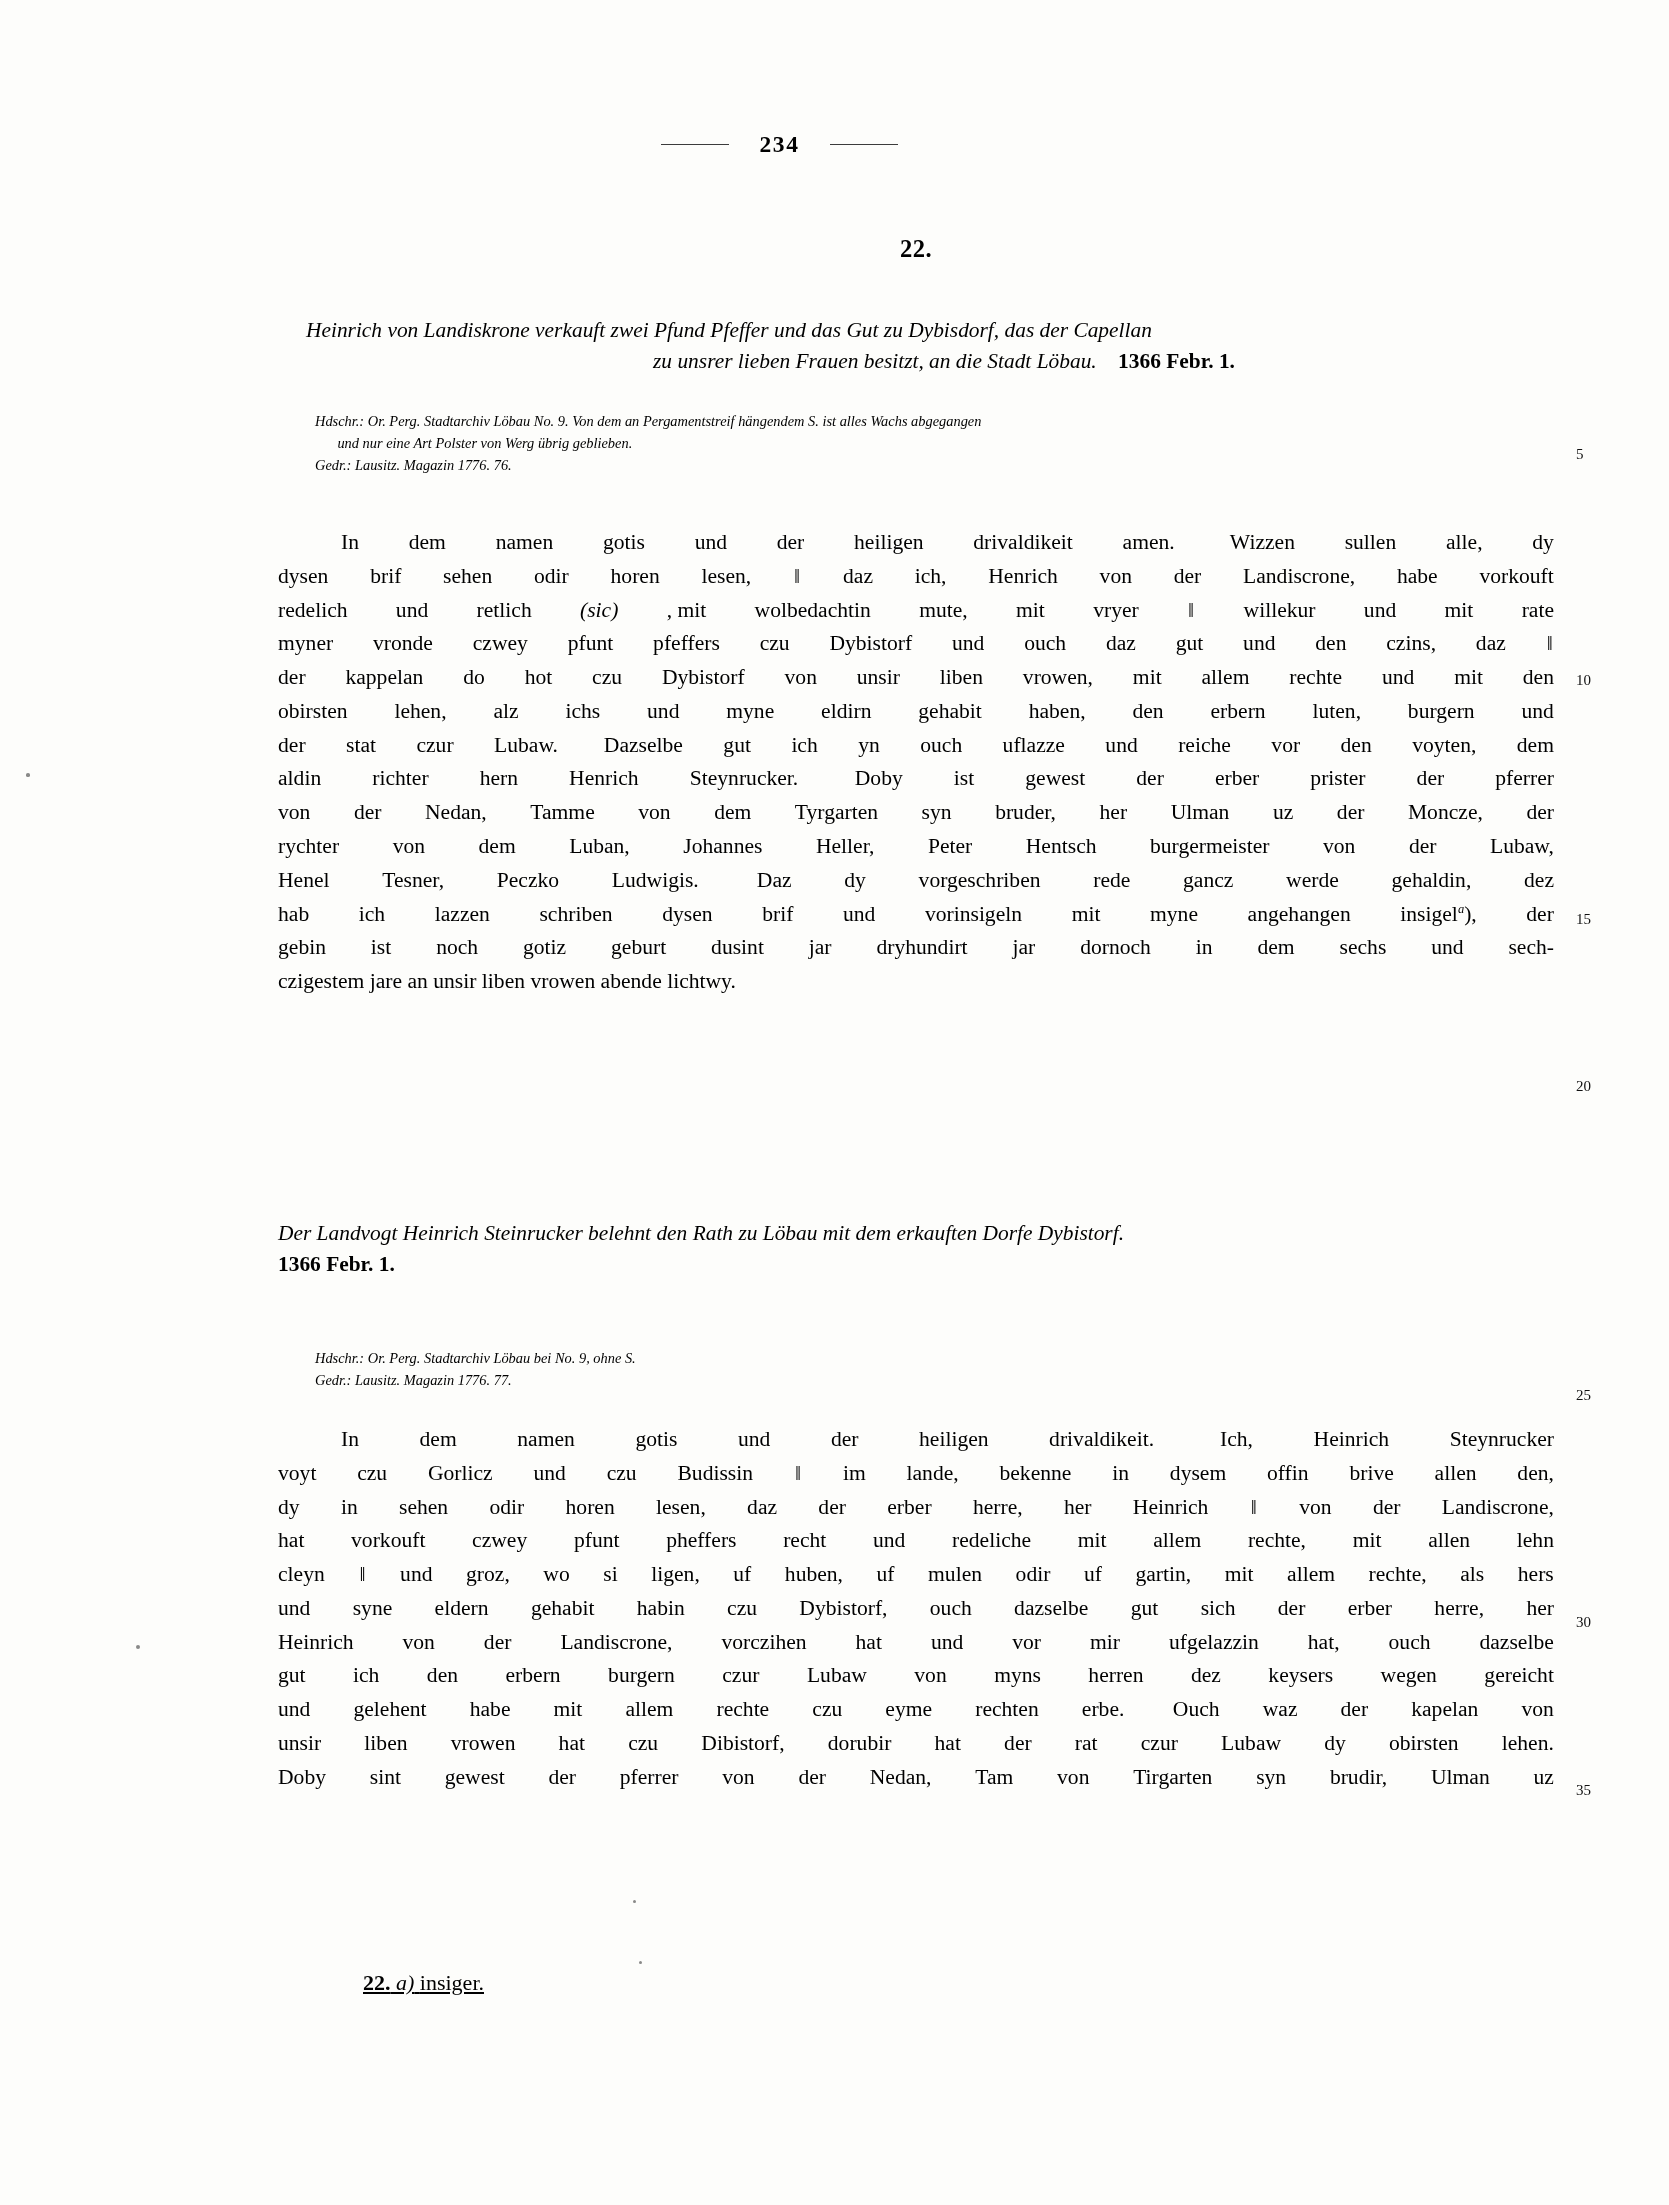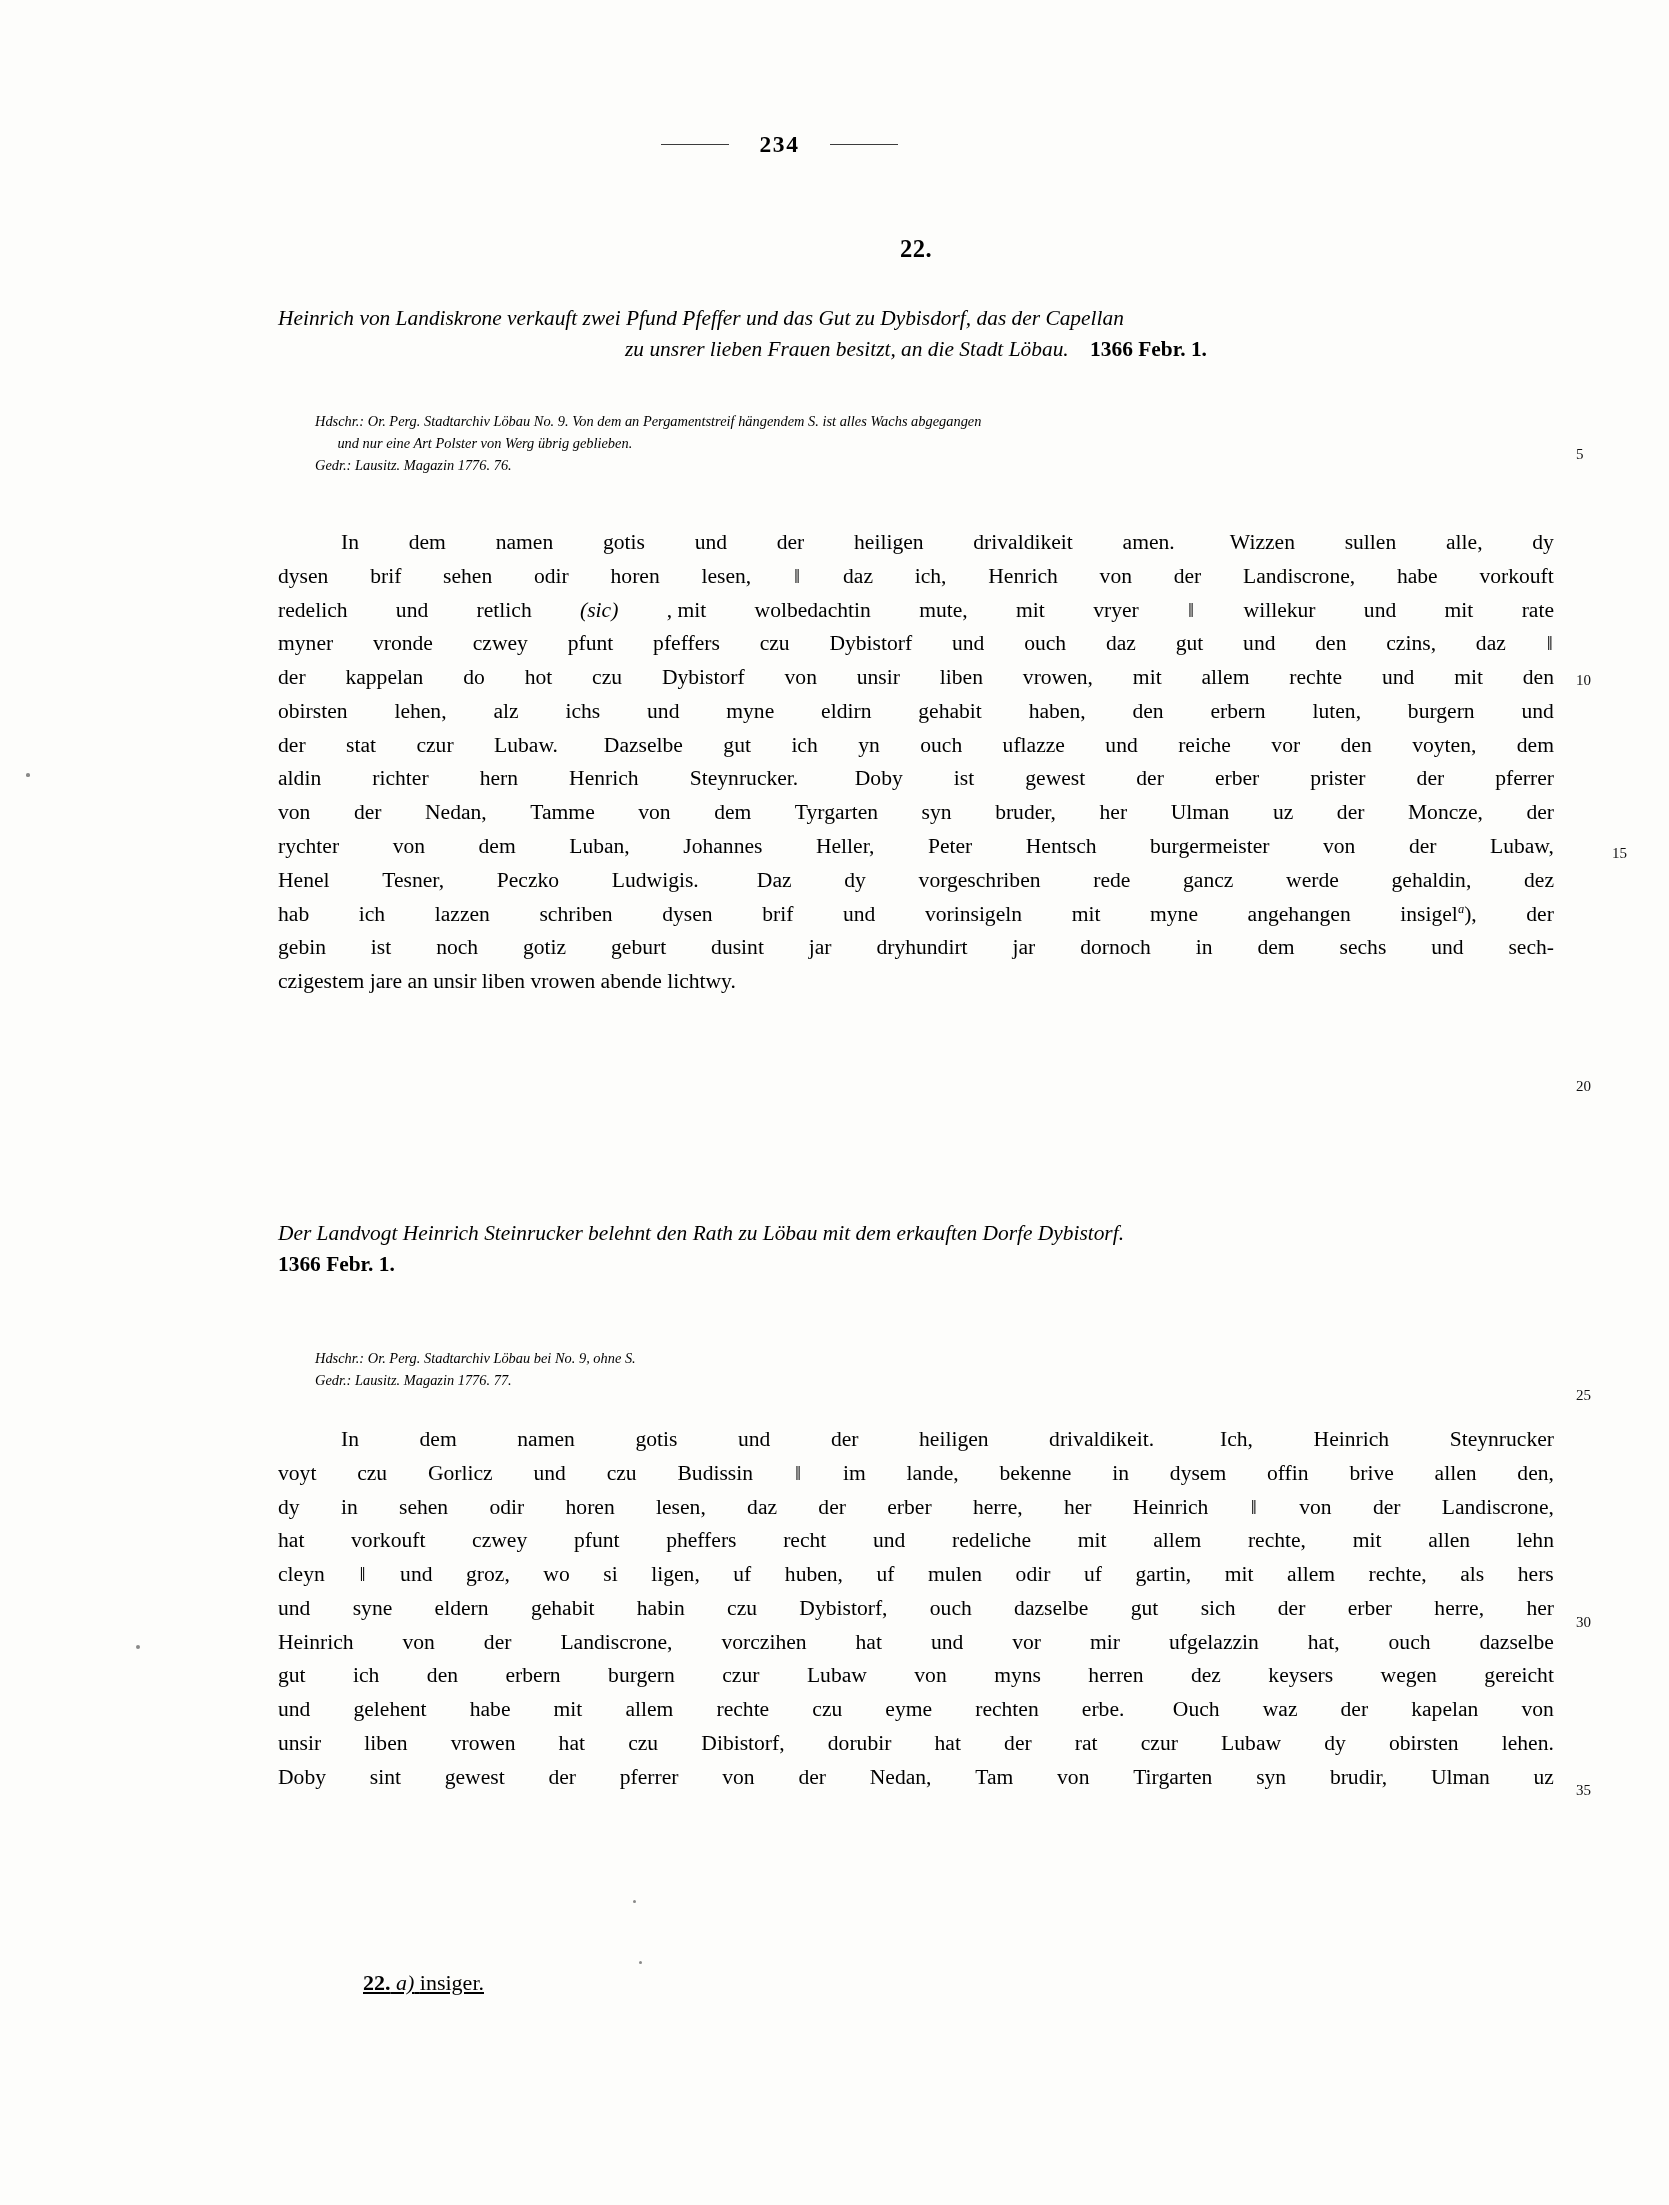--- a/index.html
+++ b/index.html
@@ -172,21 +172,21 @@
   <div class="running-head">
     <span class="rule-dash"></span>
     <span class="folio">234</span>
     <span class="rule-dash"></span>
   </div>
 
   <div class="col" style="top:235px;">
     <div class="doc-number">22.</div>
   </div>
 
-  <div class="col regest" style="top:303px;">
+  <div class="col regest" style="top:315px;margin-left:28px;">
     <span class="regest-line">Heinrich von Landiskrone verkauft zwei Pfund Pfeffer und das Gut zu Dybisdorf, das der Capellan</span>
     <span class="regest-line with-date">
       <span>zu unsrer lieben Frauen besitzt, an die Stadt Löbau.</span>
       <span class="date-right">1366 Febr. 1.</span>
     </span>
   </div>
 
   <div class="col apparatus" style="top:411px;">
     <span class="app-line">Hdschr.: Or. Perg. Stadtarchiv Löbau No. 9.  Von dem an Pergamentstreif hängendem S. ist alles Wachs abgegangen</span>
     <span class="app-line indent">und nur eine Art Polster von Werg übrig geblieben.</span>
@@ -602,21 +602,21 @@
         <span>syn</span>
         <span>brudir,</span>
         <span>Ulman</span>
         <span>uz</span>
     </span>
   </div>
 
   <div>
     <span class="lineno" style="top:446px;">5</span>
     <span class="lineno" style="top:672px;">10</span>
-    <span class="lineno" style="top:845px;margin-left:36px;">15</span>
+    <span class="lineno" style="top:911px;">15</span>
     <span class="lineno" style="top:1078px;">20</span>
     <span class="lineno" style="top:1387px;">25</span>
     <span class="lineno" style="top:1614px;">30</span>
     <span class="lineno" style="top:1782px;">35</span>
   </div>
 
   <div class="footnote">
     <span class="fn-num">22.</span>
     <span class="fn-mark">a)</span>
     <span>insiger.</span>

